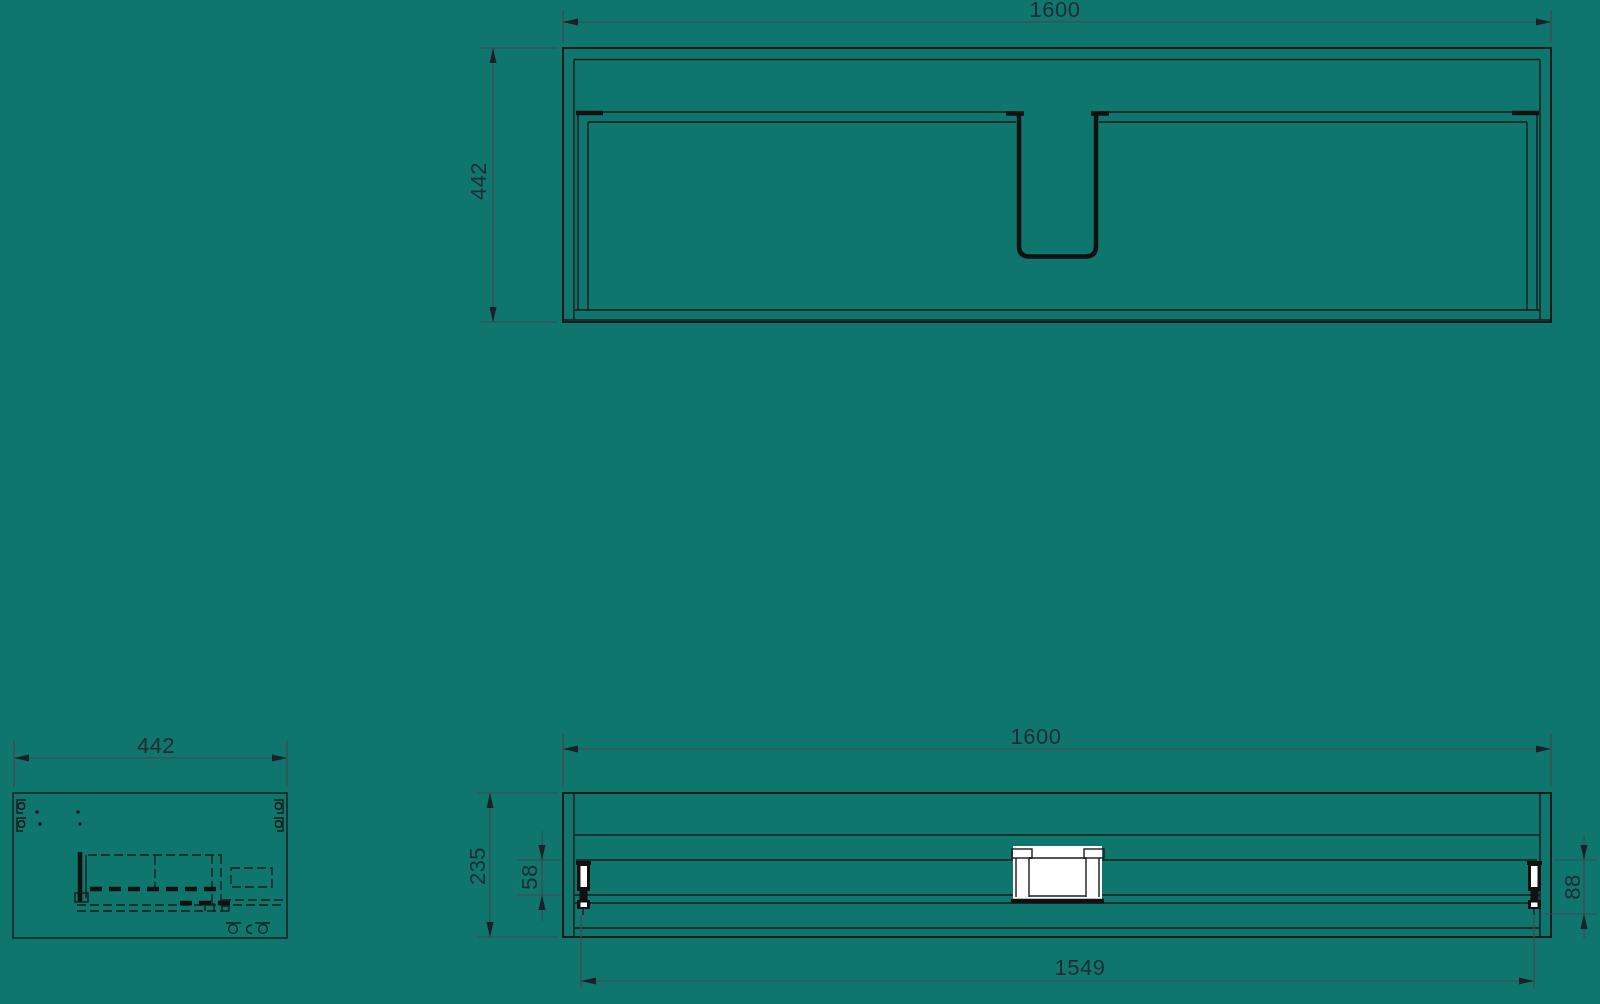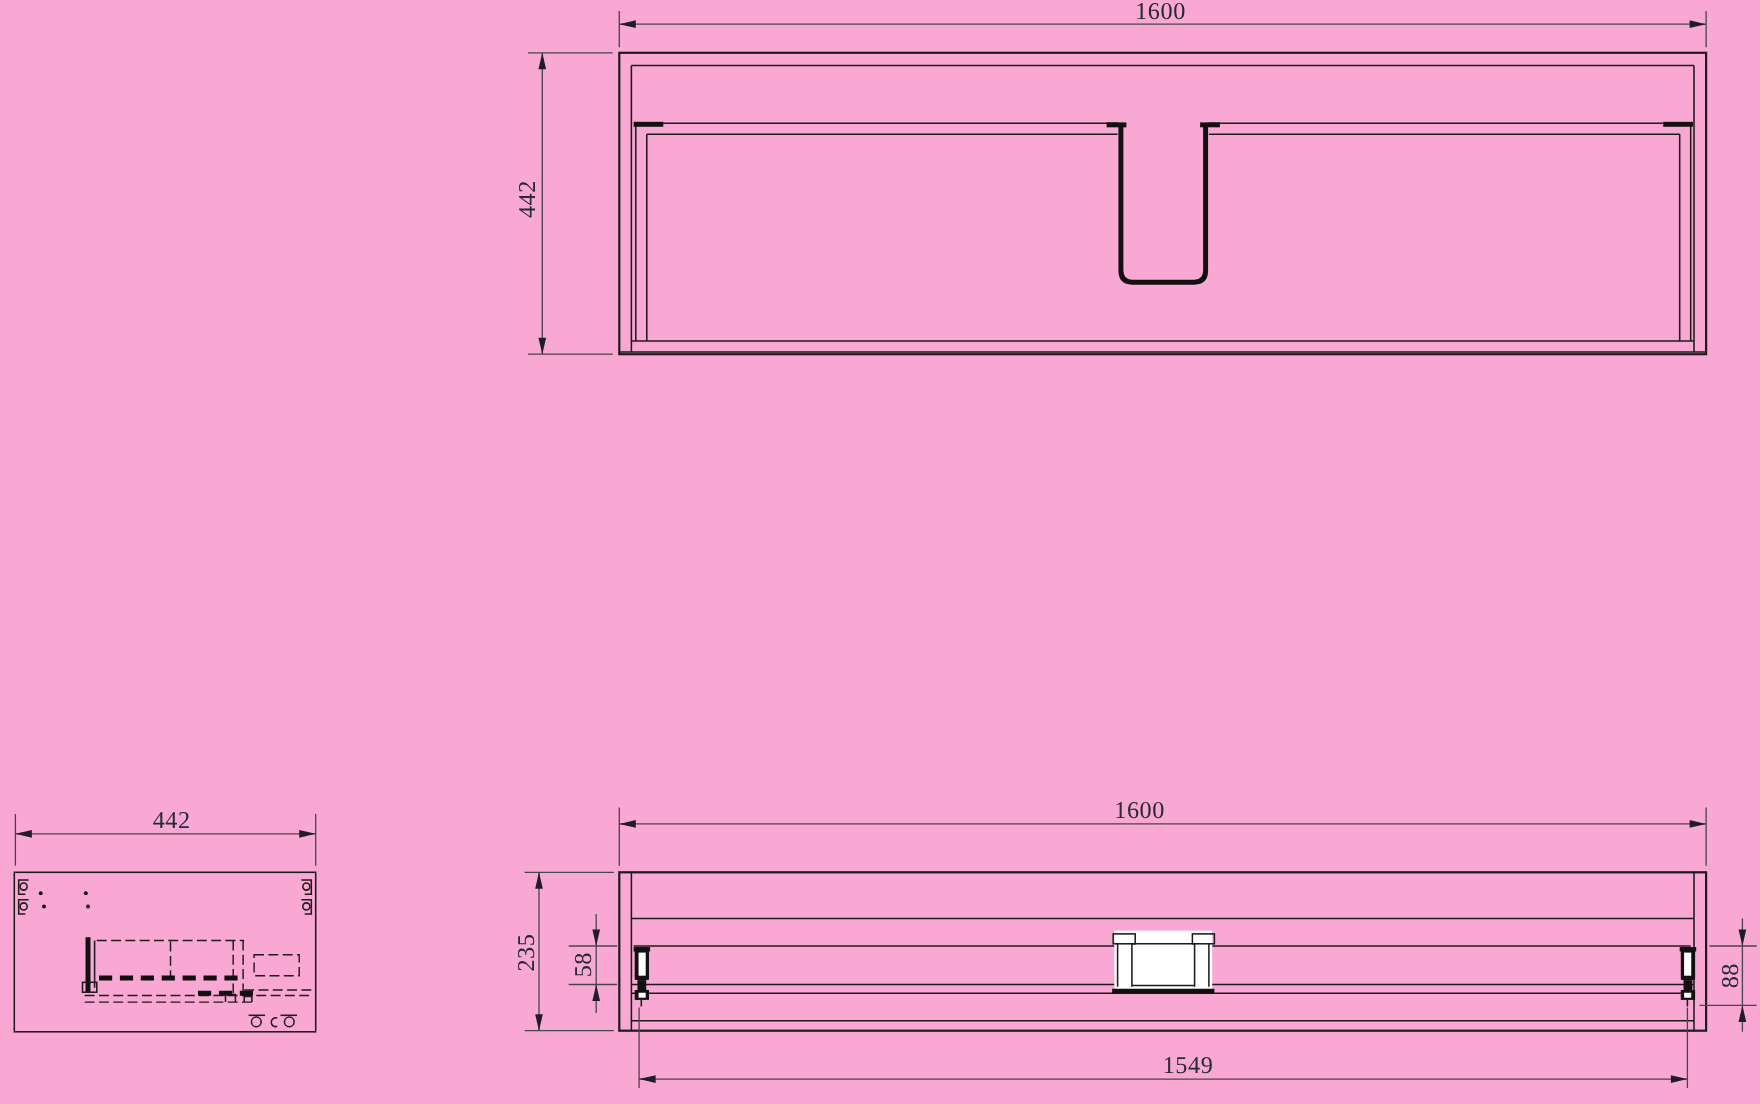--- a/index.html
+++ b/index.html
@@ -1,17 +1,17 @@
 <!DOCTYPE html>
 <html><head>
 <meta charset="utf-8">
 <style>
   html,body{margin:0;padding:0;background:#ffffff;}
-  #page{position:relative;width:1600px;height:1004px;background:#f9a8d4;overflow:hidden;
-        font-family:Liberation Serif, serif;}
+  #page{position:relative;width:1600px;height:1004px;background:#0f766e;overflow:hidden;
+        font-family:Liberation Sans, sans-serif;}
   svg{position:absolute;left:0;top:0;}
   .ln{stroke:#1b1b1b;stroke-width:1.4;fill:none;}
   .ln2{stroke:#1b1b1b;stroke-width:2;fill:none;}
   .thick{stroke:#111111;stroke-width:4.5;fill:none;stroke-linecap:butt;}
   .dash{stroke:#1b1b1b;stroke-width:1.3;fill:none;stroke-dasharray:9 4;}
   .dashThick{stroke:#111111;stroke-width:4.5;fill:none;stroke-dasharray:12 7;}
   .dim{stroke:#46464e;stroke-width:1.2;fill:none;}
   .arr{fill:#1e1e28;stroke:none;}
   .txt{fill:#232b36;font-size:22px;letter-spacing:0.5px;}
   .blk{fill:#111111;stroke:none;}

